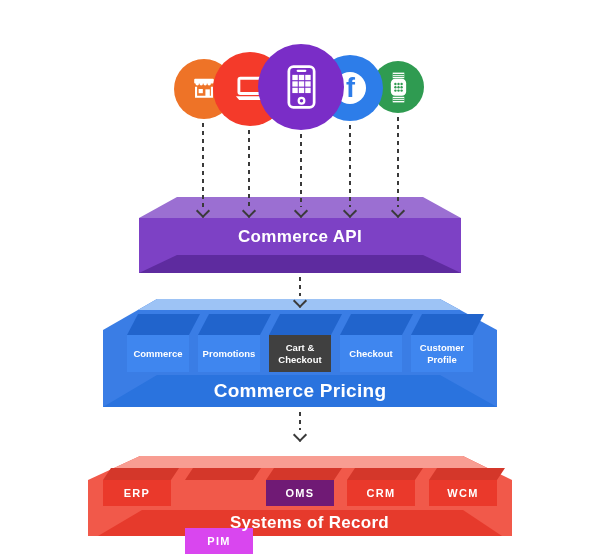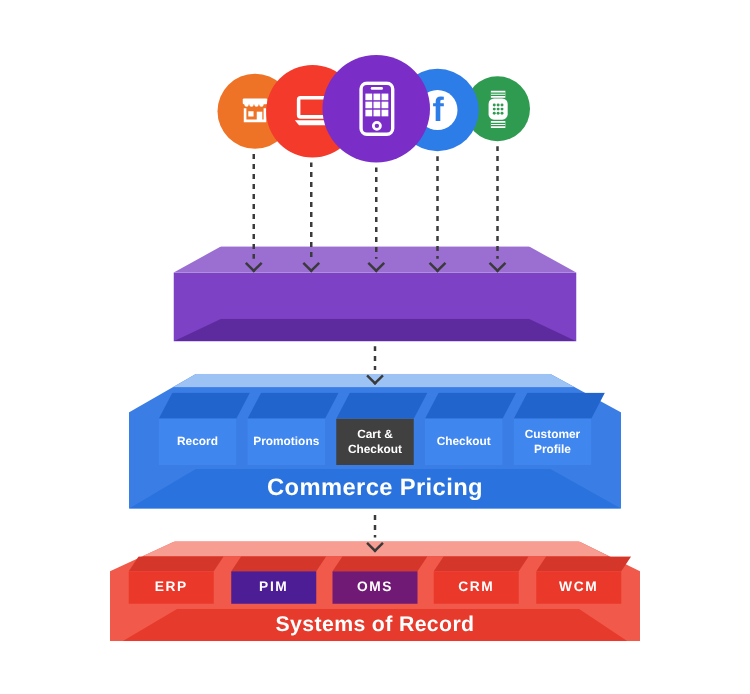--- a/index.html
+++ b/index.html
@@ -37,21 +37,21 @@
   .api-front{top:21px;height:55px;}
   .api-dark {top:58px;height:18px;clip-path:polygon(38px 0,284px 0,322px 18px,0 18px);}
   .api-title{top:21px;height:37px;font-size:17px;}
   
   .p-blue{left:103px;top:299px;width:394px;height:108px;}
   .blue-body{clip-path:polygon(54px 0,337px 0,394px 31px,394px 108px,0 108px,0 31px);}
   .blue-back{height:11px;clip-path:polygon(54px 0,337px 0,357px 11px,35px 11px);}
   .blue-band{top:76px;height:32px;clip-path:polygon(54px 0,337px 0,394px 32px,0 32px);}
   .blue-title{top:76px;height:32px;font-size:19px;}
   
-  .p-red{left:88px;top:433px;width:424px;height:80px;}
+  .p-red{left:88px;top:456px;width:424px;height:80px;padding-left:19px;}
   .red-body{clip-path:polygon(52px 0,375px 0,424px 24px,424px 80px,0 80px,0 24px);}
   .red-back{height:12px;clip-path:polygon(52px 0,375px 0,399px 12px,26px 12px);}
   .red-band{top:54px;height:26px;clip-path:polygon(54px 0,375px 0,414px 26px,10px 26px);}
   .red-title{top:54px;height:26px;font-size:17px;}
   
   .mod{position:absolute;}
   .mod-top{position:absolute;}
   .mod-front{position:absolute;display:flex;align-items:center;justify-content:center;}
   .mod-label{color:#fff;text-align:center;white-space:pre-line;}
   
@@ -142,34 +142,35 @@
     <div class="chev h3"></div>
   <div class="dash a4"></div>
     <div class="chev h4"></div>
   <div class="dash a5"></div>
     <div class="chev h5"></div>
 
   <div class="platform p-api">
     <div class="face api-top" style="background: rgb(155, 111, 210);"></div>
     <div class="face api-front" style="background: rgb(125, 65, 197);"></div>
     <div class="face api-dark" style="background: rgb(94, 43, 159);"></div>
+    <div class="title api-title">Commerce API</div>
   </div>
 
   <div class="dash a6"></div>
     <div class="chev h6"></div>
 
   <div class="platform p-blue">
     <div class="face blue-body" style="background: rgb(58, 125, 229);"></div>
     <div class="face blue-back" style="background: rgb(157, 195, 245);"></div>
     <div class="face blue-band" style="background: rgb(42, 115, 222);"></div>
 
     <div class="mod bm bm1">
       <div class="mod-top" style="background: rgb(33, 100, 204);"></div>
       <div class="mod-front" style="background: rgb(63, 134, 239);">
-        <span class="mod-label">Record</span>
+        <span class="mod-label">Commerce</span>
       </div>
     </div>
     <div class="mod bm bm2">
       <div class="mod-top" style="background: rgb(33, 100, 204);"></div>
       <div class="mod-front" style="background: rgb(63, 134, 239);">
         <span class="mod-label">Promotions</span>
       </div>
     </div>
     <div class="mod bm bm3">
       <div class="mod-top" style="background: rgb(33, 100, 204);"></div>
@@ -204,21 +205,21 @@
     <div class="face red-band" style="background: rgb(230, 58, 44);"></div>
 
     <div class="mod rm rm1">
       <div class="mod-top" style="background: rgb(212, 55, 42);"></div>
       <div class="mod-front" style="background: rgb(234, 57, 43);">
         <span class="mod-label">ERP</span>
       </div>
     </div>
     <div class="mod rm rm2">
       <div class="mod-top" style="background: rgb(212, 55, 42);"></div>
-      <div class="mod-front" style="background: #4c1d95;">
+      <div class="mod-front" style="background: #d946ef; margin-top: 48px;">
         <span class="mod-label">PIM</span>
       </div>
     </div>
     <div class="mod rm rm3">
       <div class="mod-top" style="background: rgb(212, 55, 42);"></div>
       <div class="mod-front" style="background: #701a75;">
         <span class="mod-label">OMS</span>
       </div>
     </div>
     <div class="mod rm rm4">

